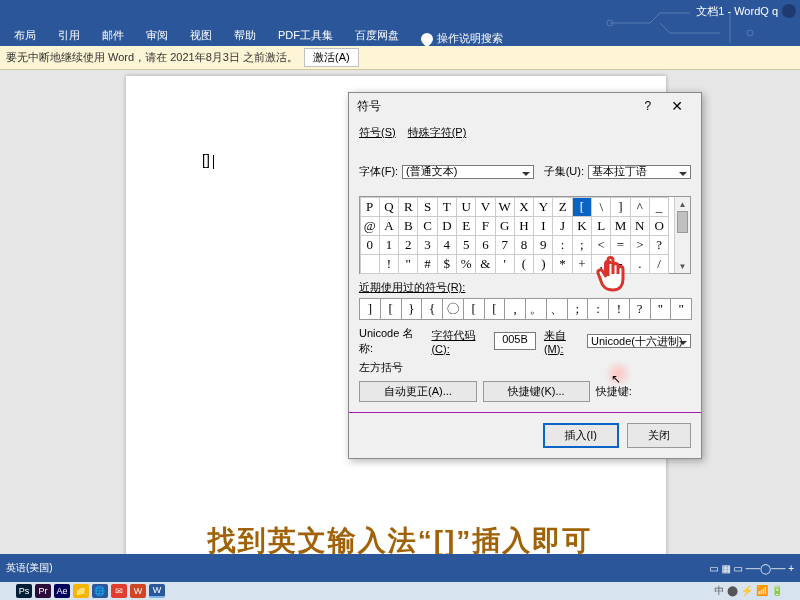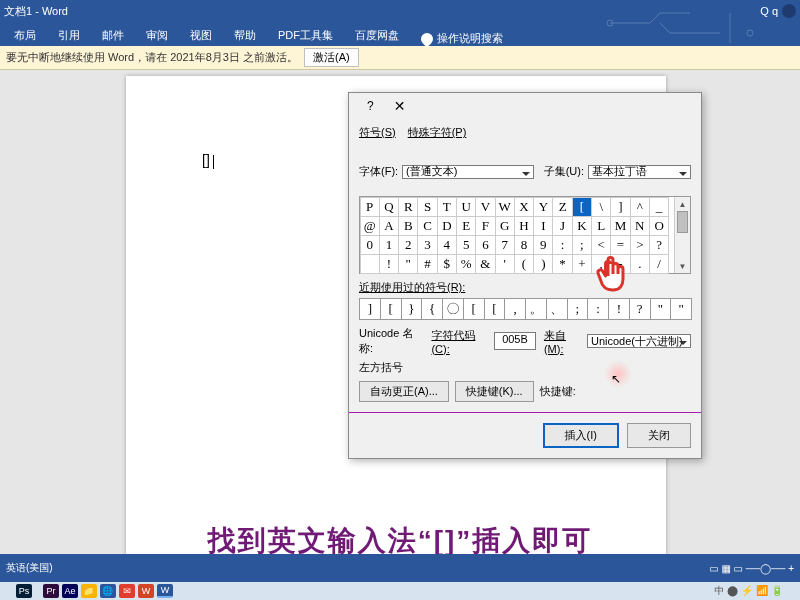--- a/index.html
+++ b/index.html
@@ -1,18 +1,18 @@
 <!DOCTYPE html>
 <html><head>
 <meta charset="utf-8">
 <style>
 *{box-sizing:border-box;margin:0;padding:0;font-family:"Microsoft YaHei","SimSun",sans-serif}
 body{width:800px;height:600px;overflow:hidden;background:#e6e6e6;position:relative}
 .ribbon-top{height:22px;background:#2b579a;display:flex;align-items:center;padding:0 4px;color:#fff;font-size:11px}
-.ribbon-title{flex:1;text-align:left}
+.ribbon-title{flex:1;text-align:right}
 .ribbon-right{display:flex;gap:4px;align-items:center}
 .avatar{width:14px;height:14px;border-radius:50%;background:#1e3a6e}
 .ribbon-tabs{height:24px;background:#2b579a;display:flex;align-items:flex-end;padding:0 4px;color:#fff;font-size:11px;gap:2px}
 .tab{padding:3px 10px;cursor:pointer}
 .tell-me{display:flex;align-items:center;gap:4px;padding-left:10px}
 .bulb{width:12px;height:12px;background:#fff;border-radius:50% 50% 50% 0;transform:rotate(-45deg)}
 .activation-bar{height:24px;background:#fef5d6;border-bottom:1px solid #d0c89c;display:flex;align-items:center;padding:0 6px;font-size:11px;color:#333}
 .activate-btn{margin-left:6px;padding:1px 8px;border:1px solid #c0c0c0;background:#fdfdfd;font-size:11px}
 .doc-area{position:absolute;top:70px;bottom:36px;left:0;right:0;background:#e6e6e6;overflow:hidden}
 .page{position:absolute;left:126px;top:6px;width:540px;height:700px;background:#fff;box-shadow:0 0 4px rgba(0,0,0,.3)}
@@ -34,29 +34,29 @@
 .sym-row{display:flex}
 .sym-cell{width:20.3px;height:20px;border:1px solid #ccc;margin:-0.5px;display:flex;align-items:center;justify-content:center;font-family:"Times New Roman";font-size:13px;cursor:pointer;background:#fff}
 .sym-cell.sel{background:#0a64c4;color:#fff}
 .scroll-track{position:absolute;right:0;top:0;bottom:0;width:16px;background:#f0f0f0;border-left:1px solid #ccc}
 .scroll-thumb{position:absolute;top:14px;left:2px;right:2px;height:22px;background:#c0c0c0;border:1px solid #999}
 .scroll-btn{position:absolute;left:0;right:0;height:14px;display:flex;align-items:center;justify-content:center;font-size:8px;color:#555}
 .recent-row{display:flex;margin-bottom:6px}
 .recent-cell{width:22px;height:22px;border:1px solid #999;margin-right:-1px;display:flex;align-items:center;justify-content:center;font-family:"Times New Roman";font-size:13px;background:#fff;cursor:pointer}
 .name-row{display:flex;gap:4px;align-items:center;margin-bottom:4px}
 .code-input{width:44px;height:18px;border:1px solid #7a7a7a;background:#fff;padding:0 3px;text-align:center}
-.btn{padding:2px 10px;border:1px solid #999;background:#e8e8e8;cursor:pointer;font-size:11px}
+.btn{padding:2px 24px;border:1px solid #999;background:#e8e8e8;cursor:pointer;font-size:11px}
 .btn-row{display:flex;gap:6px;align-items:center;margin-top:6px}
 .dlg-footer{display:flex;justify-content:flex-end;gap:8px;padding:10px;border-top:1px solid #a21caf}
 .btn-primary{border:2px solid #0a64c4;background:#e8e8e8}
 .hand{position:absolute;left:593px;top:256px;width:36px;height:42px;pointer-events:none}
 .hand svg{width:100%;height:100%}
 .highlight-circle{position:absolute;left:604px;top:360px;width:28px;height:28px;border-radius:50%;background:radial-gradient(circle,#ffc4c4 0%,rgba(255,196,196,0) 70%);pointer-events:none}
 .cursor-arrow{position:absolute;left:611px;top:372px;font-size:12px;color:#000;pointer-events:none}
-.caption{position:absolute;left:0;right:0;bottom:40px;text-align:center;font-size:28px;font-weight:bold;color:#701a75;text-shadow:-2px -2px 0 #fff,2px -2px 0 #fff,-2px 2px 0 #fff,2px 2px 0 #fff;letter-spacing:2px;pointer-events:none}
+.caption{position:absolute;left:0;right:0;bottom:40px;text-align:center;font-size:28px;font-weight:bold;color:#a16207;text-shadow:-2px -2px 0 #fff,2px -2px 0 #fff,-2px 2px 0 #fff,2px 2px 0 #fff;letter-spacing:2px;pointer-events:none}
 .status-bar{position:absolute;bottom:18px;left:0;right:0;height:28px;background:#2b579a;color:#fff;font-size:10px;display:flex;align-items:center;padding:0 6px}
 .status-right{margin-left:auto;display:flex;gap:8px;align-items:center}
 .taskbar{position:absolute;bottom:0;left:0;right:0;height:18px;background:#d8e3f0;display:flex;align-items:center;padding:0 16px;gap:3px}
 .tb-icon{width:16px;height:14px;display:flex;align-items:center;justify-content:center;font-size:9px;color:#fff;border-radius:2px}
 .tb-right{margin-left:auto;display:flex;gap:6px;align-items:center;color:#555;font-size:10px}
 .tb-word-active{border-bottom:2px solid #76b1ed}
 .circuit{position:absolute;right:0;top:0;width:200px;height:46px;opacity:.2;pointer-events:none}
 </style>
 </head>
 <body>
@@ -97,20 +97,21 @@
 <div class="doc-area">
   <div class="page">
     <div class="page-content">
       <span>[]</span><span class="cursor"></span>
     </div>
   </div>
 </div>
 
 <div class="dialog">
   <div class="dlg-title">
+    <span class="dlg-title-txt">符号</span>
     <span class="dlg-help">?</span>
     <span class="dlg-close">✕</span>
   </div>
   <div class="dlg-body">
     <div class="dlg-tabs">
       <span class="dlg-tab">符号(S)</span>
       <span class="dlg-tab">特殊字符(P)</span>
     </div>
     <div class="dlg-row">
       <span class="lbl">字体(F):</span>
@@ -255,21 +256,21 @@
 
 <div class="status-bar">
   <span>英语(美国)</span>
   <div class="status-right">
     <span>▭ ▦ ▭ ──◯── +</span>
   </div>
 </div>
 
 <div class="taskbar" id="taskbar">
   <div class="tb-icon" style="background: rgb(0, 30, 54);">Ps</div>
-    <div class="tb-icon" style="background: rgb(45, 11, 58); margin-left: 8px;">Pr</div>
+    <div class="tb-icon" style="background: rgb(45, 11, 58);">Pr</div>
     <div class="tb-icon" style="background: rgb(0, 0, 91);">Ae</div>
     <div class="tb-icon" style="background: rgb(247, 181, 0);">📁</div>
     <div class="tb-icon" style="background: rgb(43, 87, 154);">🌐</div>
     <div class="tb-icon" style="background: rgb(226, 60, 47);">✉</div>
     <div class="tb-icon" style="background: rgb(209, 68, 36);">W</div>
     <div class="tb-icon tb-word-active" style="background: rgb(43, 87, 154);">W</div>
     <div class="tb-right">中 ⬤ ⚡ 📶 🔋</div>
 </div>
 
 </body></html>

